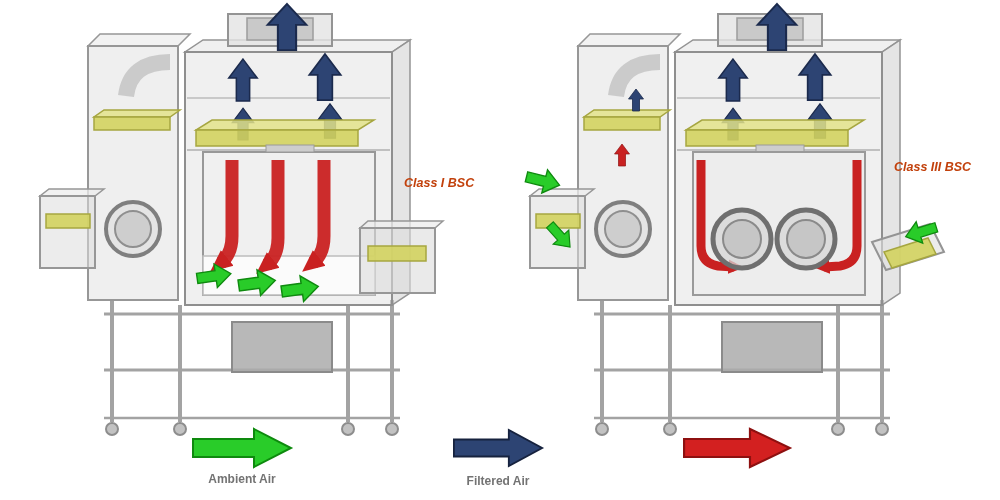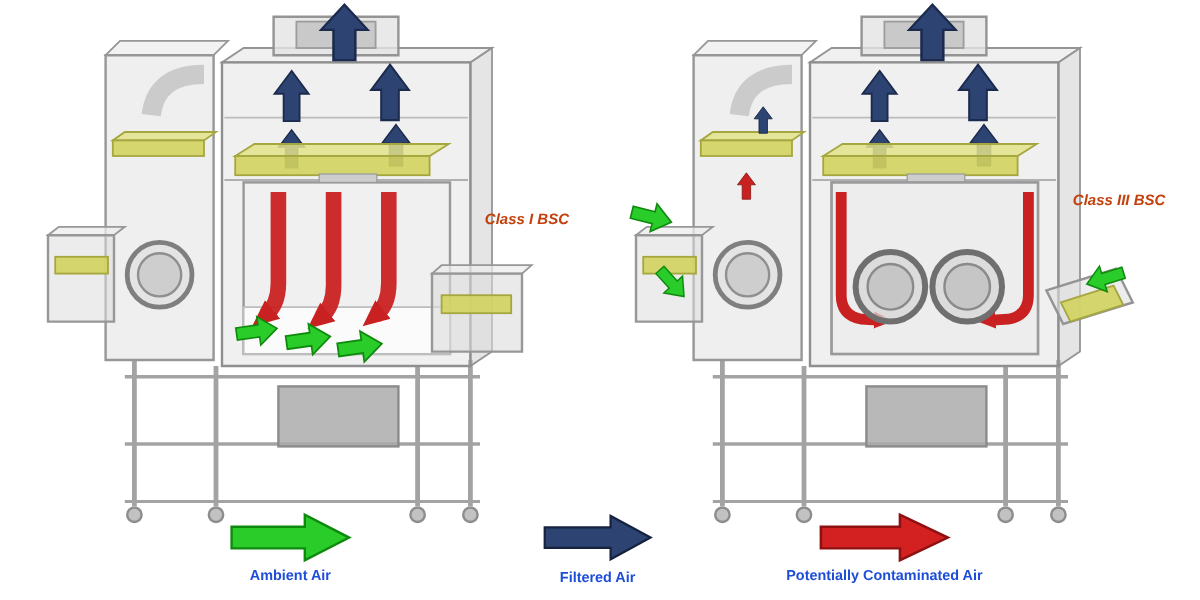--- a/index.html
+++ b/index.html
@@ -1,20 +1,20 @@
 <!DOCTYPE html>
 <html><head>
 <meta charset="utf-8">
 <style>
   *{margin:0;padding:0;box-sizing:border-box}
   html,body{background:#ffffff}
   .canvas{position:relative;width:1000px;height:500px;background:#ffffff;overflow:hidden;
           font-family:"Liberation Sans",sans-serif;}
   .canvas svg{position:absolute;left:0;top:0}
-  .lbl{position:absolute;color:#1d4ed8;font-weight:bold;font-size:12px;white-space:nowrap}
+  .lbl{position:absolute;color:#737373;font-weight:bold;font-size:12px;white-space:nowrap}
   .class-lbl{font-style:italic;font-size:12.5px;color:#c2410c}
   .legend-lbl{text-align:center}
   .navy{fill:#2d4473;stroke:#1b2a4d;stroke-width:1.6}
   .green-arr{fill:#29cc29;stroke:#0f8a0f;stroke-width:1.6}
   .red-arr{fill:#c92121;stroke:#8c1414;stroke-width:1.4}
 </style>
 </head>
 <body>
 
 <div class="canvas">
@@ -133,15 +133,14 @@
     <use href="#arr-legend" transform="translate(498,448) scale(0.9,0.95)" stroke="#16223e" stroke-width="2" fill="#2d4473"></use>
     <use href="#arr-legend" transform="translate(737,448) scale(1.08,1)" stroke="#8e1010" stroke-width="2" fill="#d32020"></use>
   </g>
 </svg>
 
 <div class="lbl class-lbl" style="left:404px;top:176px;">Class I BSC</div>
 <div class="lbl class-lbl" style="left:894px;top:160px;">Class III BSC</div>
 
 <div class="lbl legend-lbl" style="left:178px;top:472px;width:128px;">Ambient Air</div>
 <div class="lbl legend-lbl" style="left:438px;top:462px;width:120px;margin-top:12px;">Filtered Air</div>
-<div class="lbl legend-lbl" style="left:637px;top:472px;width:200px;">Potentially Contaminated Air</div>
 
 </div>
 
 </body></html>

